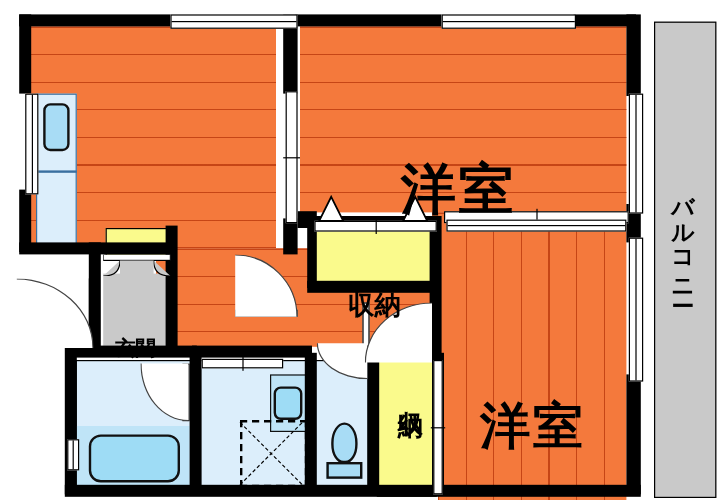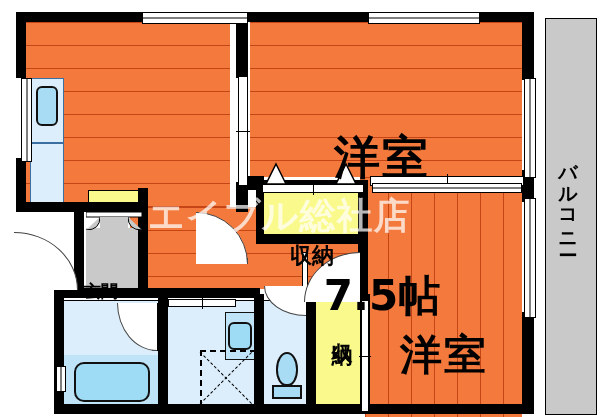--- a/index.html
+++ b/index.html
@@ -146,21 +146,21 @@
   <div class="balcony" style="position:absolute;left:545px;top:18px;width:50px;height:395px;"></div>
   <div class="vlabel" style="left:556px;top:150px;font-size:19px;">バルコニー</div>
 
   <div class="abs" style="left:30px;top:78px;width:34px;height:128px;background:#DCEEFB;border:1px solid #3A6F9F;"></div>
   <div class="abs" style="left:36px;top:86px;width:22px;height:40px;background:#A8DCF5;border:2px solid #111;border-radius:6px;"></div>
   <div class="abs" style="left:30px;top:142px;width:34px;height:2px;background:#3A6F9F;"></div>
 
   <div class="win v" style="left:21px;top:78px;width:9px;height:82px;"></div>
 
   <div class="entrance" style="position:absolute;left:86px;top:228px;width:54px;height:62px;"></div>
-  <div class="label" style="left:74px;top:248px;width:54px;font-size:17px;">
+  <div class="label" style="left:86px;top:248px;width:54px;font-size:17px;">
     <span class="jp">玄関</span>
   </div>
 
   <div class="closet" style="position:absolute;left:88px;top:190px;width:52px;height:22px;"></div>
 
   <div class="fold" style="left:86px;top:212px;width:56px;height:18px;">
     <svg width="56" height="18" viewBox="0 0 56 18">
       <rect x="0" y="0" width="56" height="5" fill="#fff" stroke="#000" stroke-width="1"></rect>
       <path d="M0 18 Q 14 18 14 5" fill="#C9C9C9" stroke="#000" stroke-width="1"></path>
       <path d="M56 18 Q 42 18 42 5" fill="#C9C9C9" stroke="#000" stroke-width="1"></path>
@@ -278,23 +278,21 @@
 
   <div class="wall" style="left:54px;top:288px;width:10px;height:124px;"></div>
 
   <div class="wall" style="left:54px;top:404px;width:480px;height:10px;"></div>
 
   <div class="label" style="left:34px;top:44px;width:184px;font-size:50px;">
   </div>
 
   <div class="label" style="left:282px;top:40px;width:200px;font-size:46px;">
     <span class="jp" style="letter-spacing:2px;">洋室</span>
-    <span class="num" style="font-size:42px;">7.5帖</span>
   </div>
 
   <div class="label" style="left:368px;top:248px;width:152px;font-size:42px;">
     <span class="jp" style="letter-spacing:2px;">洋室</span>
     
   </div>
 
-  <div class="watermark" style="left:148px;top:192px;font-size:36px;">エイブル総社店</div>
 
 </div>
 
 </body></html>

